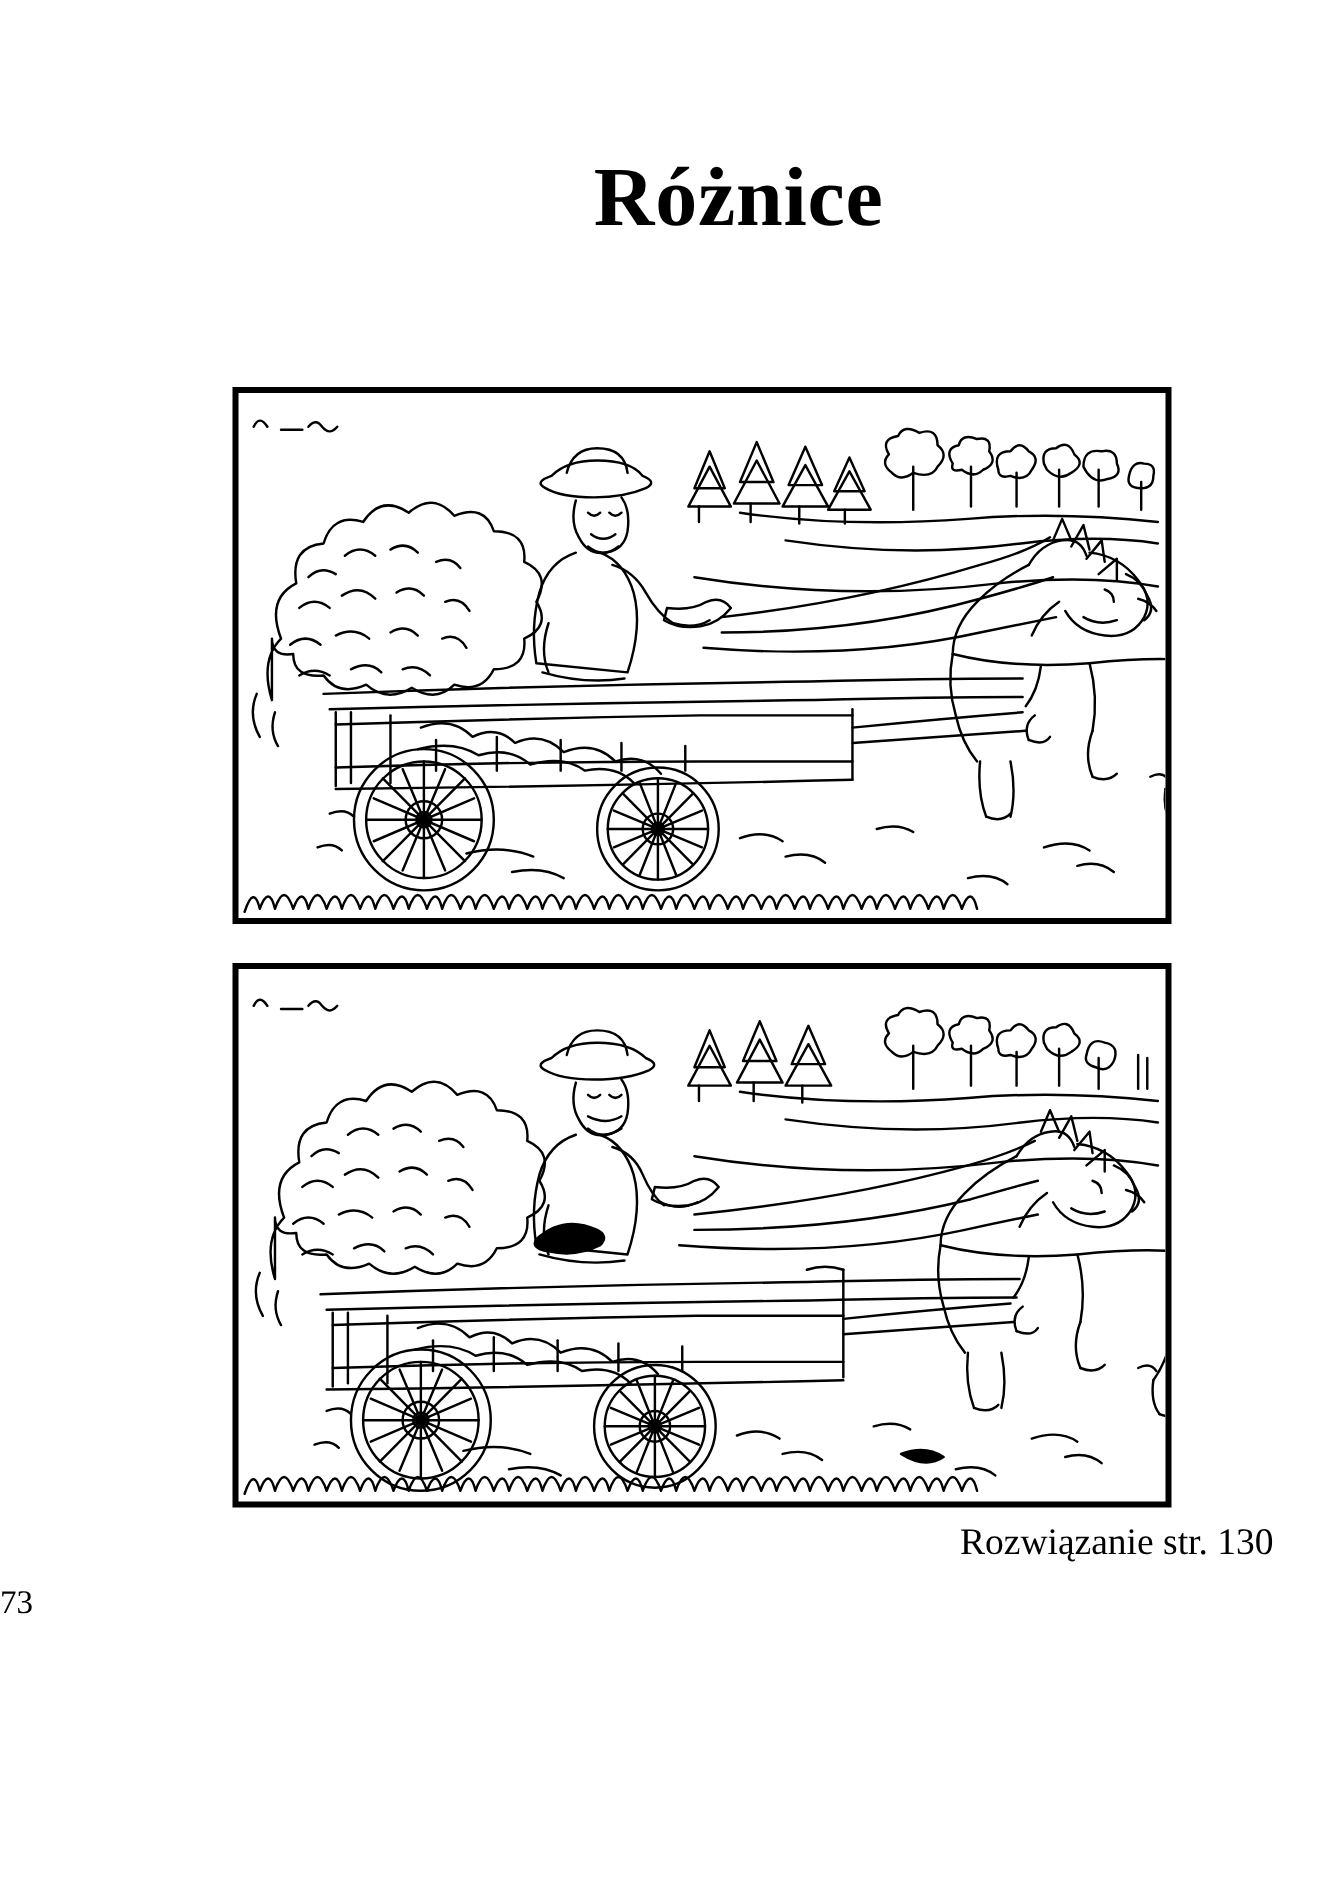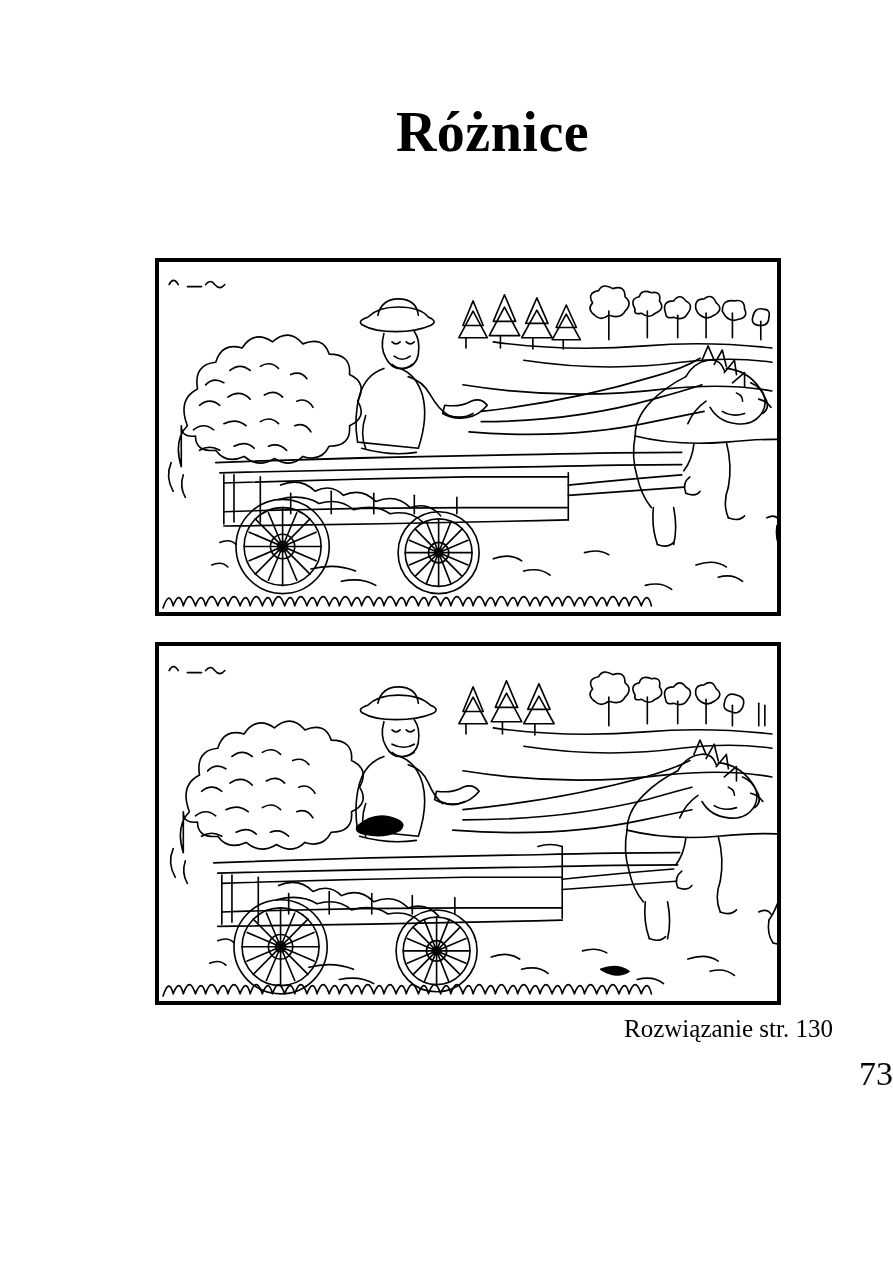--- a/index.html
+++ b/index.html
@@ -52,32 +52,32 @@
   }
   #panel-top { top: 258px; height: 350px; }
   #panel-bottom { top: 642px; height: 355px; }
   .panel svg { display: block; width: 100%; height: 100%; }
   .solution-note {
     position: absolute;
     top: 1015px;
     left: 0;
     width: 893px;
     text-align: right;
-    padding-right: 60px;
+    padding-right: 44px;
     box-sizing: border-box;
     font-size: 25px;
     font-family: "Liberation Serif", serif;
   }
   .page-number {
     position: absolute;
     top: 1055px;
     left: 0;
     width: 893px;
-    text-align: right;
-    font-size: 34px;
+    text-align: left;
+    font-size: 22px;
     font-family: "Liberation Serif", serif;
   }
 </style>
 </head>
 <body>
 
 <div class="page">
 
   <div class="title">Różnice</div>
 

